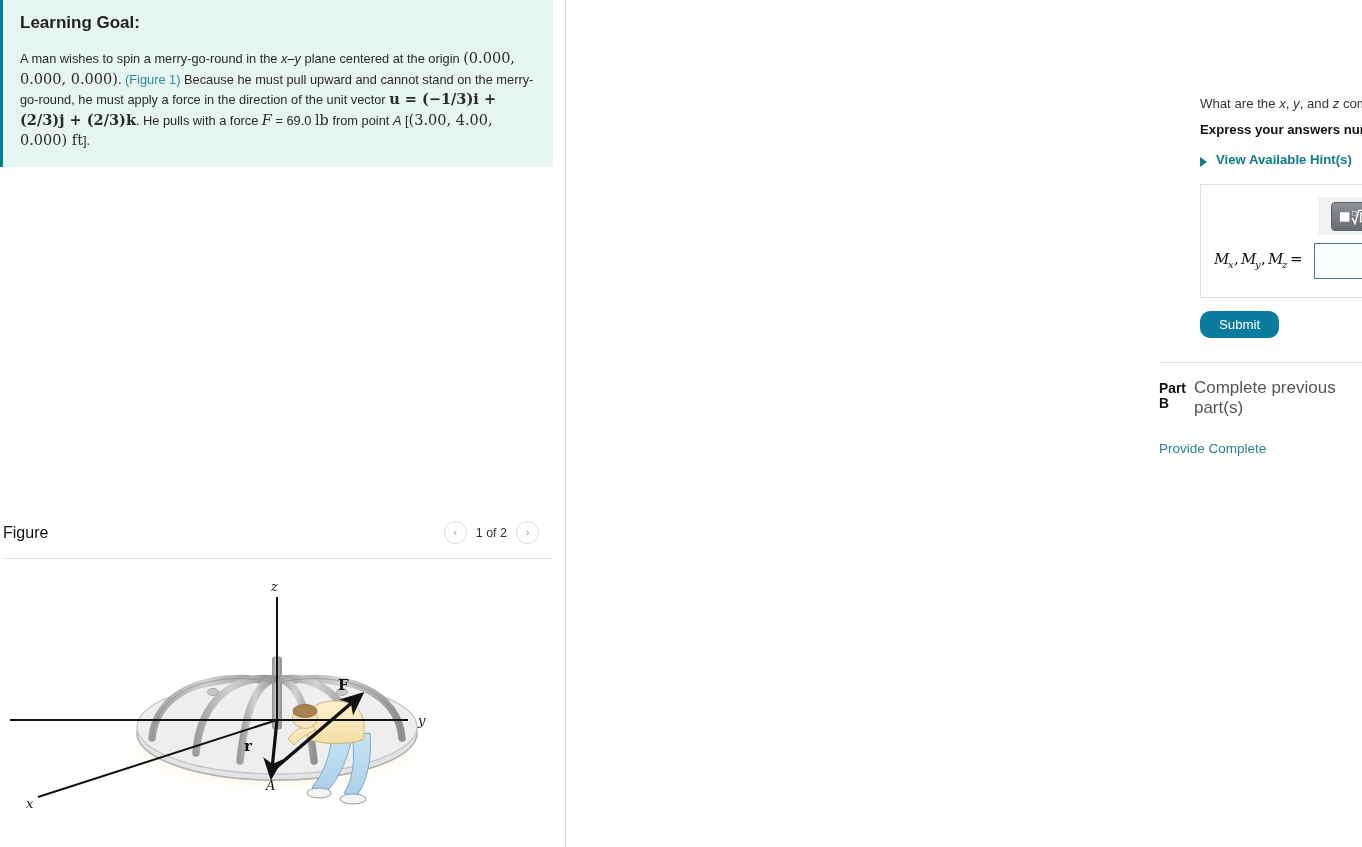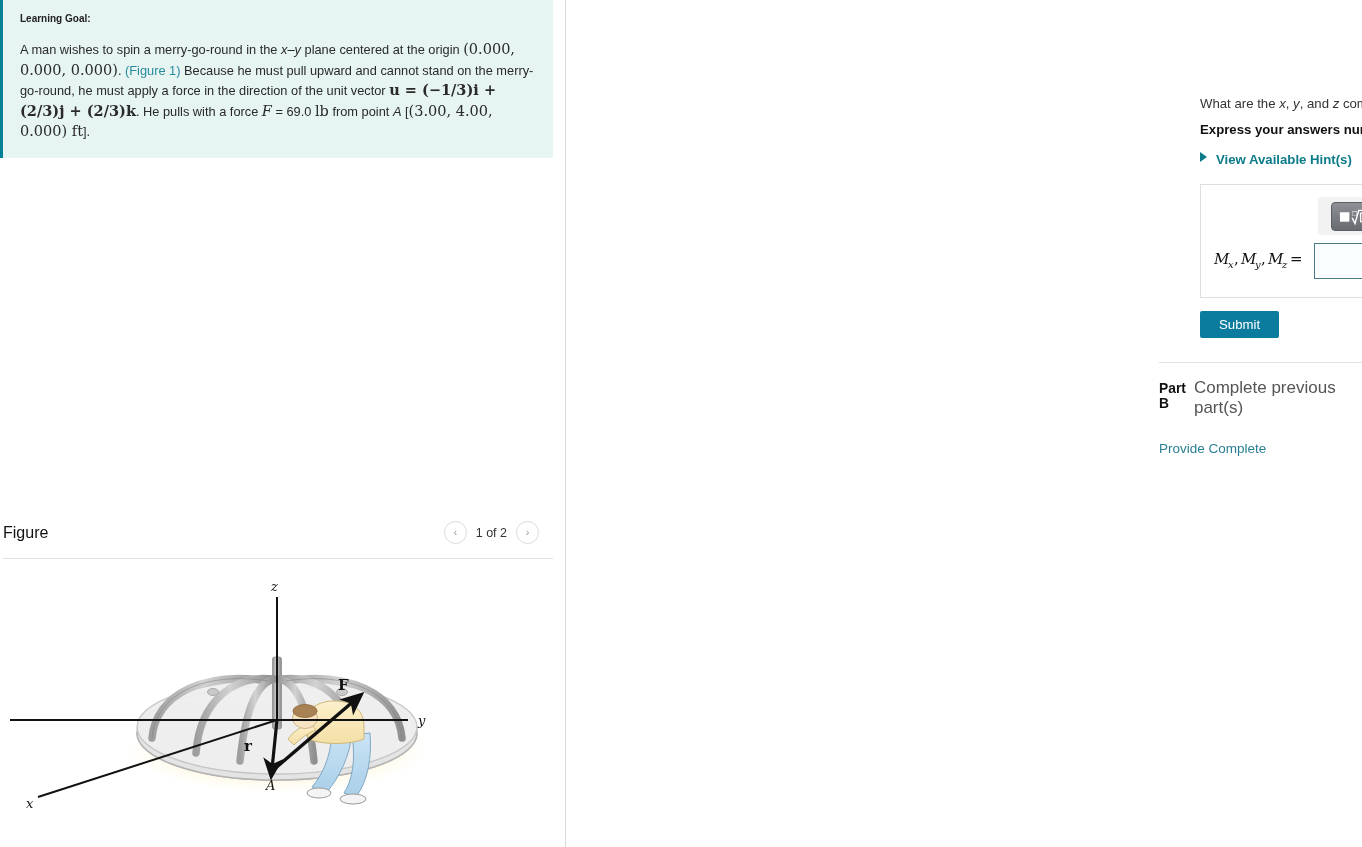--- a/index.html
+++ b/index.html
@@ -20,21 +20,21 @@
     background: #fff;
   }
   .learning-box {
     position: absolute; left: 0; top: 0;
     width: 553px;
     background: #e6f4f2;
     border-left: 3px solid #008196;
     padding: 12px 16px 16px 17px;
   }
   .lg-title {
-    font-size: 10px; font-weight: bold; color: #222;
+    font-size: 17px; font-weight: bold; color: #222;
     margin: 0 0 14px 0; line-height: 1.3;
   }
   .lg-p {
     font-size: 12.8px; color: #2a2a2a; line-height: 1.42;
     margin: 0 0 13px 0;
   }
   .lg-p:last-child { margin-bottom: 0; }
   .serif { font-family: "DejaVu Serif", "Liberation Serif", serif; font-size: 14.5px; }
   .serif-b { font-family: "DejaVu Serif", "Liberation Serif", serif; font-size: 14.5px; font-weight: bold; }
   .ital { font-style: italic; }
@@ -98,21 +98,21 @@
     font-size: 13.2px; color: #333; line-height: 1.4;
     white-space: nowrap;
   }
   .q-bold {
     position: absolute; left: 633px; top: 122px;
     font-size: 13.2px; font-weight: bold; color: #111;
     white-space: nowrap;
   }
   .hints-row {
     position: absolute; left: 633px; top: 152px;
-    display: flex; align-items: flex-start; gap: 9px; cursor: pointer;
+    display: flex; align-items: flex-end; gap: 9px; cursor: pointer;
   }
   .hint-caret {
     width: 0; height: 0;
     border-top: 5px solid transparent;
     border-bottom: 5px solid transparent;
     border-left: 7px solid #0d7b8a;
   }
   .hints-label { font-size: 13.2px; font-weight: bold; color: #0d7b8a; }
 
   .answer-box {
@@ -149,21 +149,21 @@
   .ans-input {
     width: 374px; height: 36px;
     border: 1px solid #4c7b86; background: #fbfefe;
     outline: none; padding: 0 6px;
     font-family: "Liberation Sans", sans-serif; font-size: 13px;
   }
 
   .submit-btn {
     position: absolute; left: 633px; top: 311px;
     background: #0b7c9e; color: #fff;
-    border: none; border-radius: 2px;
+    border: none; border-radius: 10px;
     padding: 0 19px; height: 27px;
     font-size: 13.2px; font-family: "Liberation Sans", sans-serif;
     cursor: pointer;
   }
   .part-b-rule {
     position: absolute; left: 592px; top: 362px;
     width: 770px; height: 1px; background: #e2e2e2;
   }
   .part-b-row {
     position: absolute; left: 592px; top: 378px;

